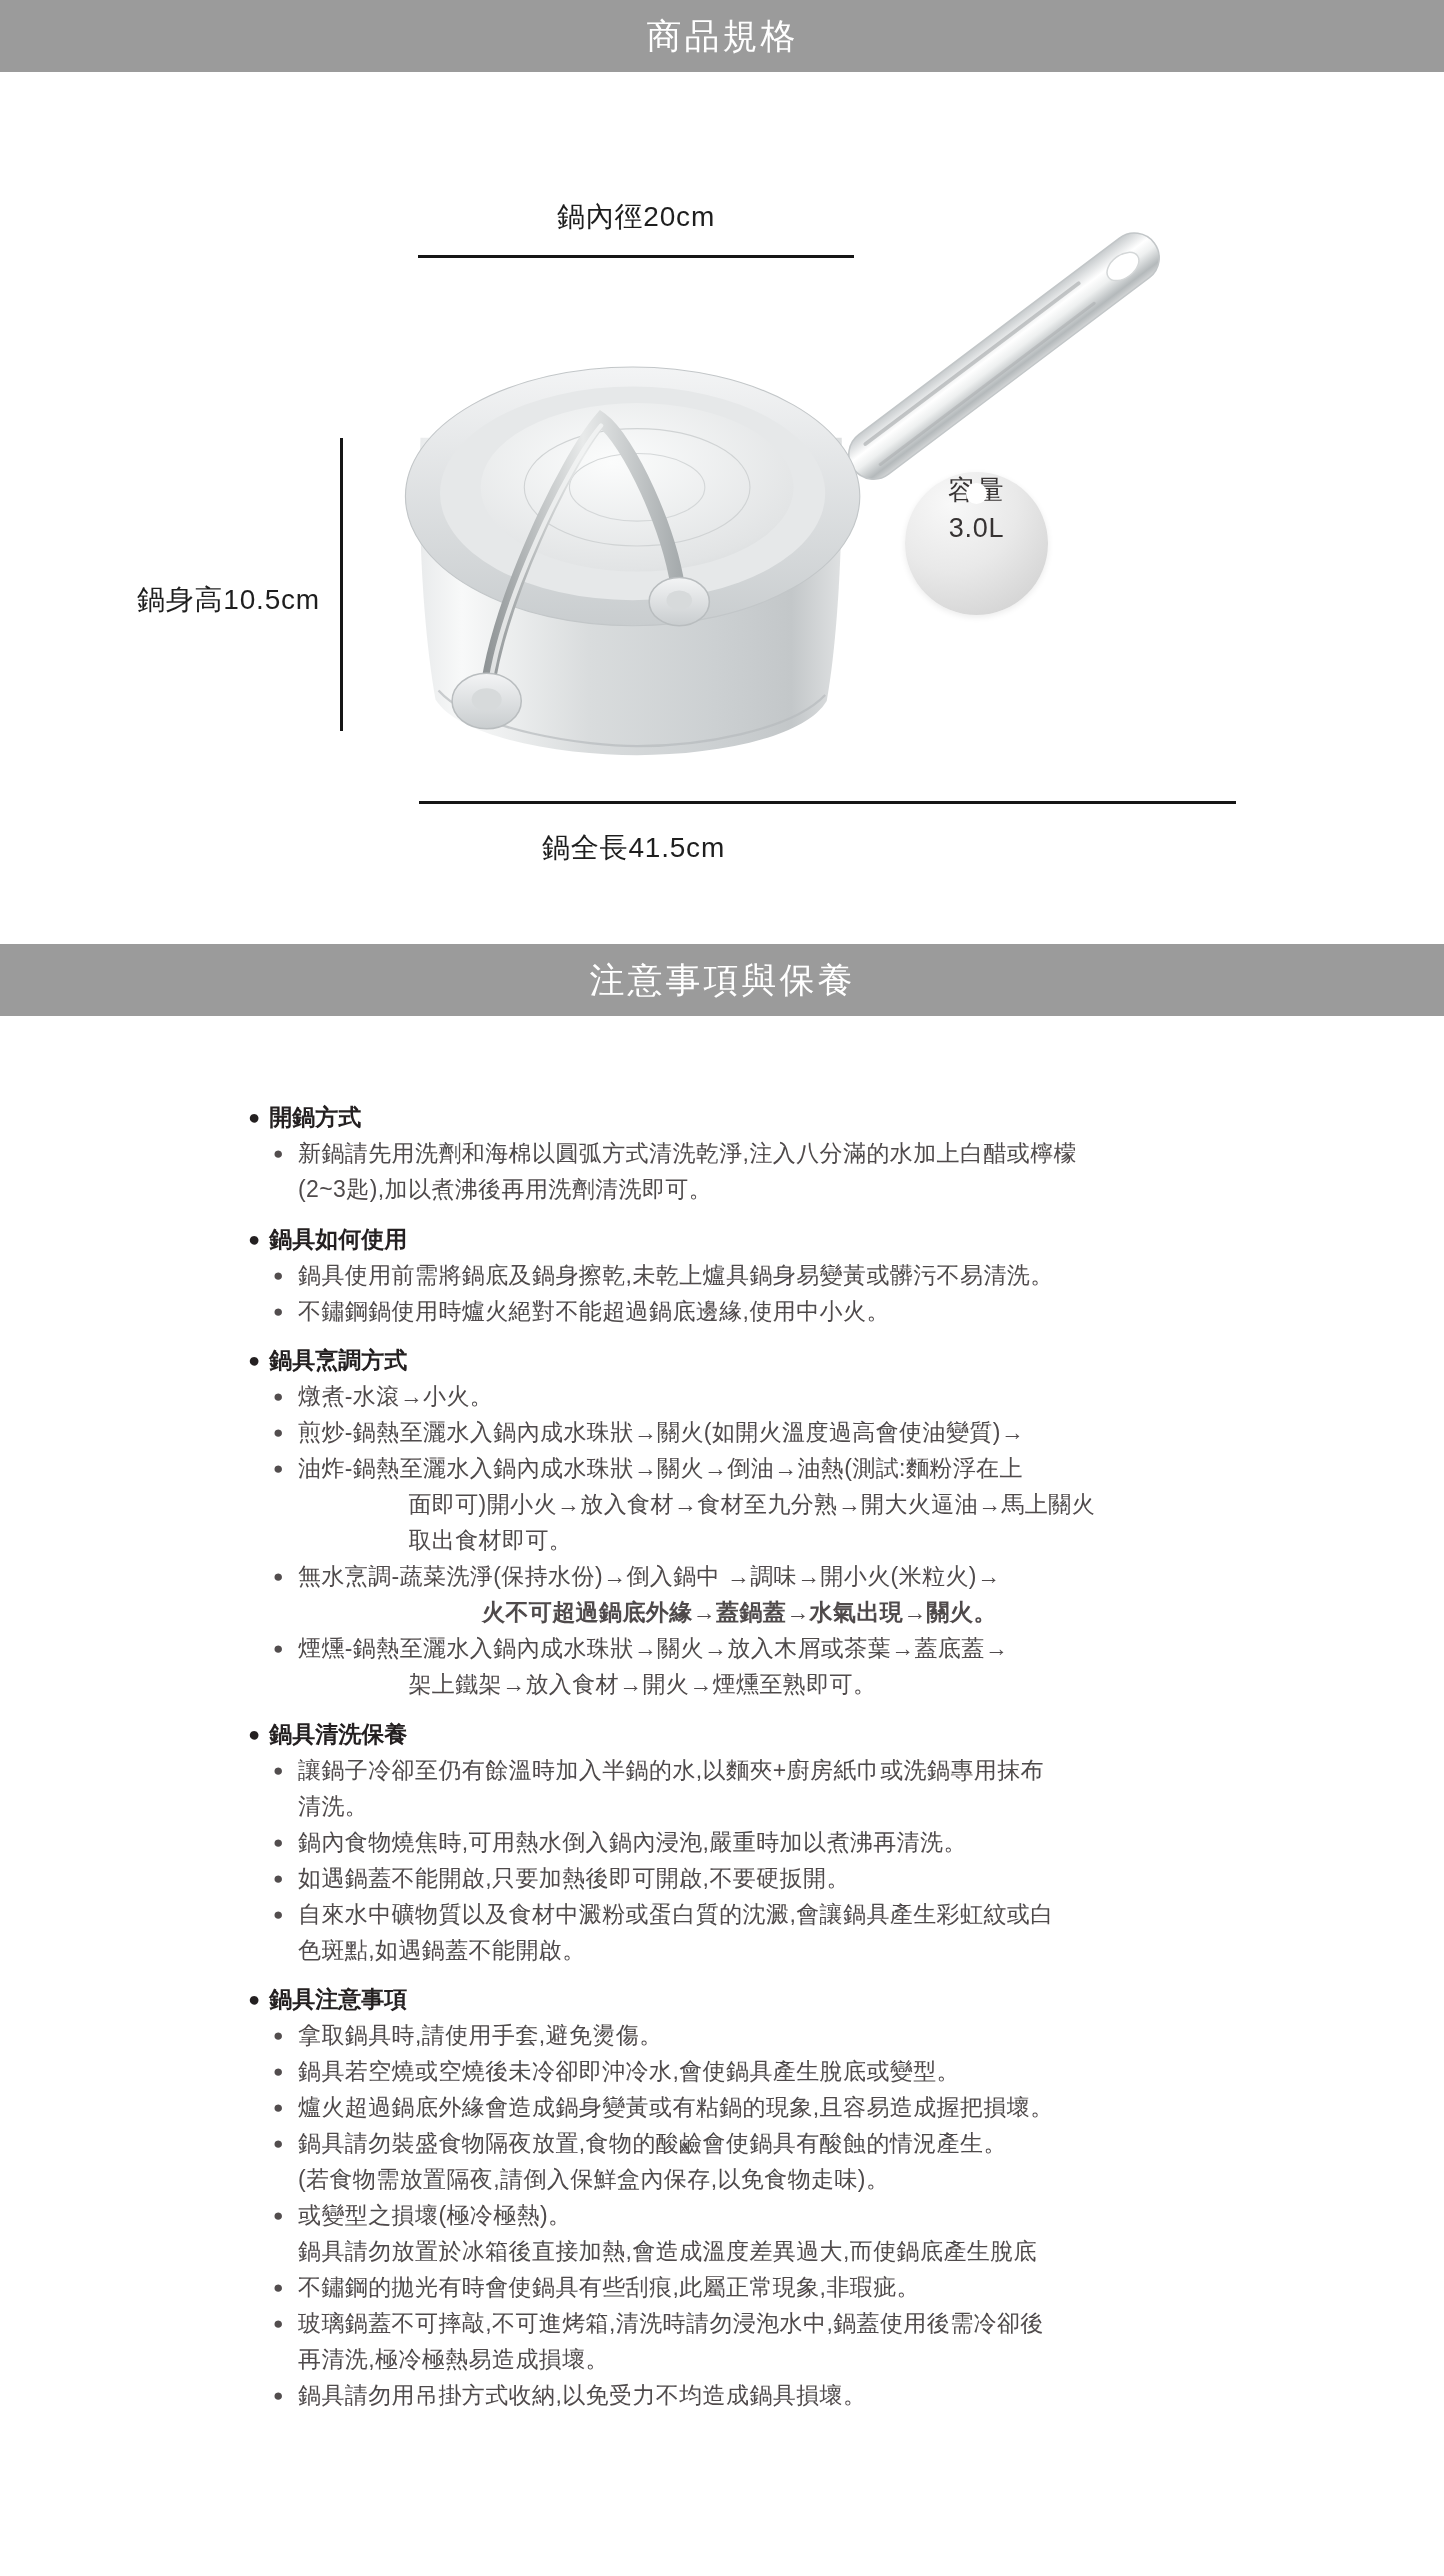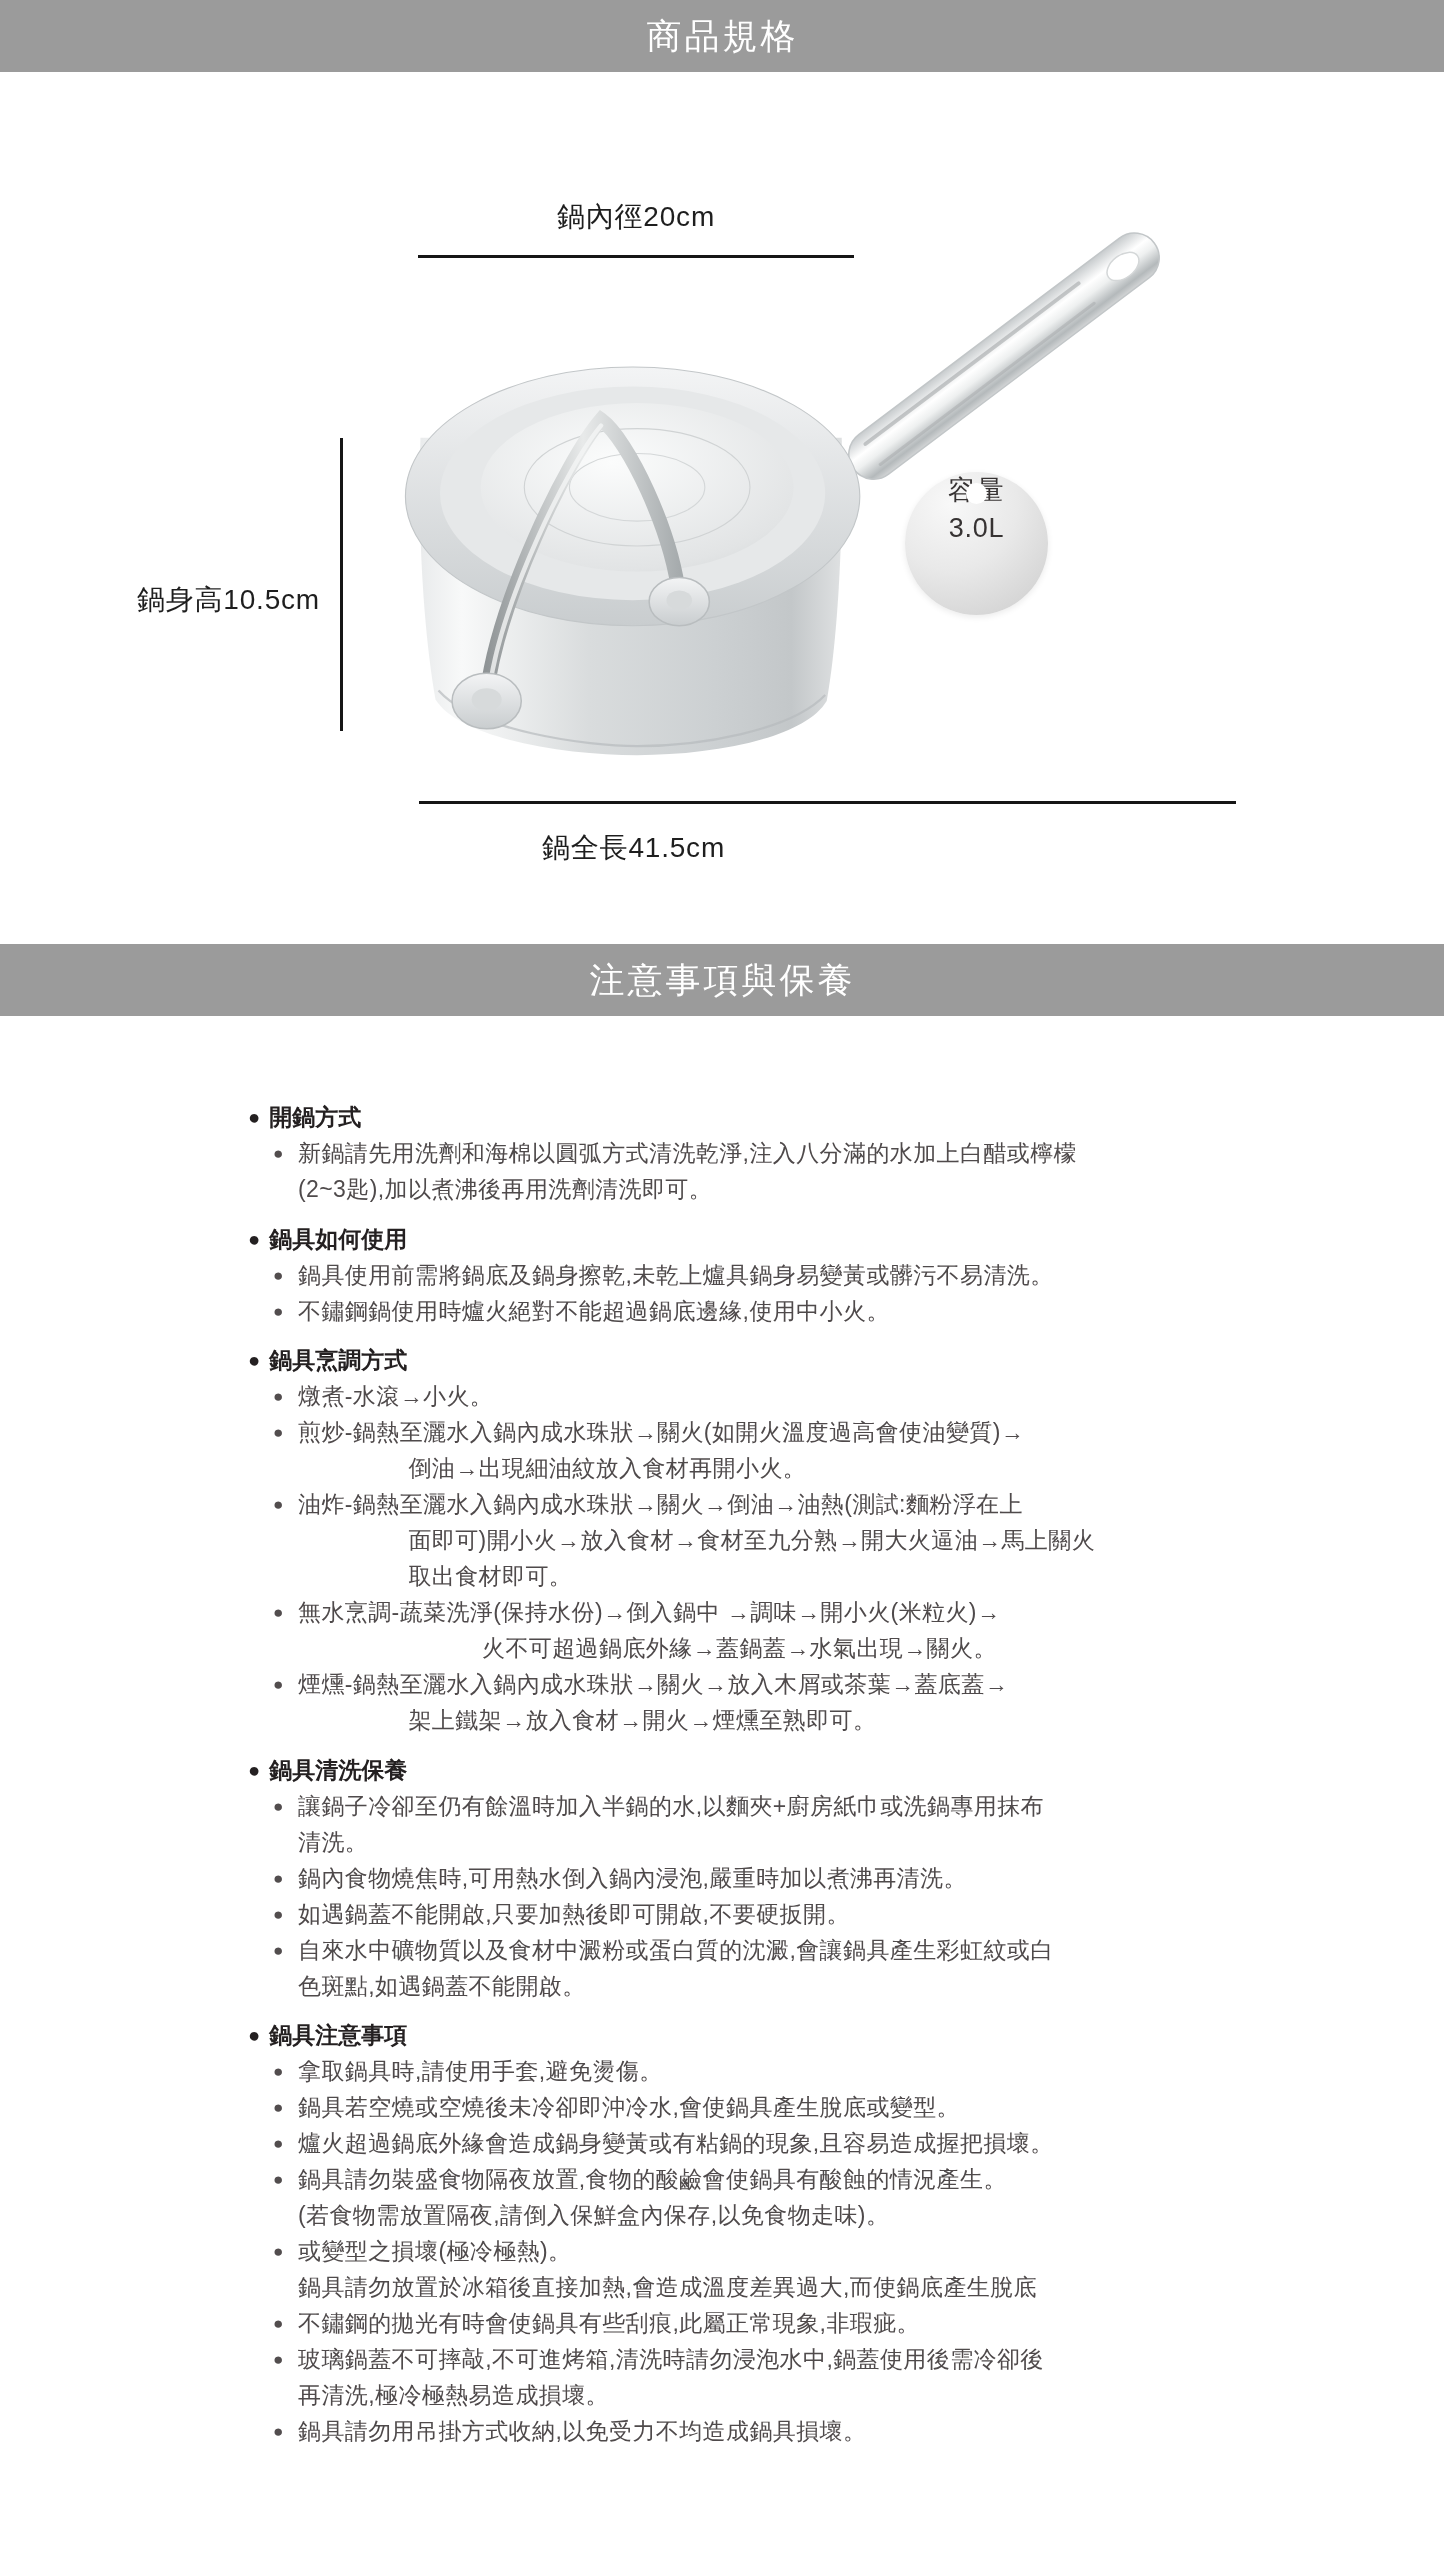--- a/index.html
+++ b/index.html
@@ -182,38 +182,37 @@
     <span class="i-bullet">●</span>
     <div class="i-lines">
           <div class="i-line">燉煮-水滾→小火。</div>
         </div>
   </div>
 
   <div class="care-item">
     <span class="i-bullet">●</span>
     <div class="i-lines">
           <div class="i-line">煎炒-鍋熱至灑水入鍋內成水珠狀→關火(如開火溫度過高會使油變質)→</div>
-          <div class="i-line" style="padding-left: 4.8em;">倒油→出現細油紋放入食材再開小火。</div>
         </div>
   </div>
 
   <div class="care-item">
     <span class="i-bullet">●</span>
     <div class="i-lines">
           <div class="i-line">油炸-鍋熱至灑水入鍋內成水珠狀→關火→倒油→油熱(測試:麵粉浮在上</div>
           <div class="i-line" style="padding-left: 4.8em;">面即可)開小火→放入食材→食材至九分熟→開大火逼油→馬上關火</div>
           <div class="i-line" style="padding-left: 4.8em;">取出食材即可。</div>
         </div>
   </div>
 
   <div class="care-item">
     <span class="i-bullet">●</span>
     <div class="i-lines">
           <div class="i-line">無水烹調-蔬菜洗淨(保持水份)→倒入鍋中 →調味→開小火(米粒火)→</div>
-          <div class="i-line" style="padding-left: 8em;">火不可超過鍋底外緣→蓋鍋蓋→水氣出現→關火。</div>
+          <div class="i-line" style="padding-left: 8em; font-weight: bold;">火不可超過鍋底外緣→蓋鍋蓋→水氣出現→關火。</div>
         </div>
   </div>
 
   <div class="care-item">
     <span class="i-bullet">●</span>
     <div class="i-lines">
           <div class="i-line">煙燻-鍋熱至灑水入鍋內成水珠狀→關火→放入木屑或茶葉→蓋底蓋→</div>
           <div class="i-line" style="padding-left: 4.8em;">架上鐵架→放入食材→開火→煙燻至熟即可。</div>
         </div>
   </div>

